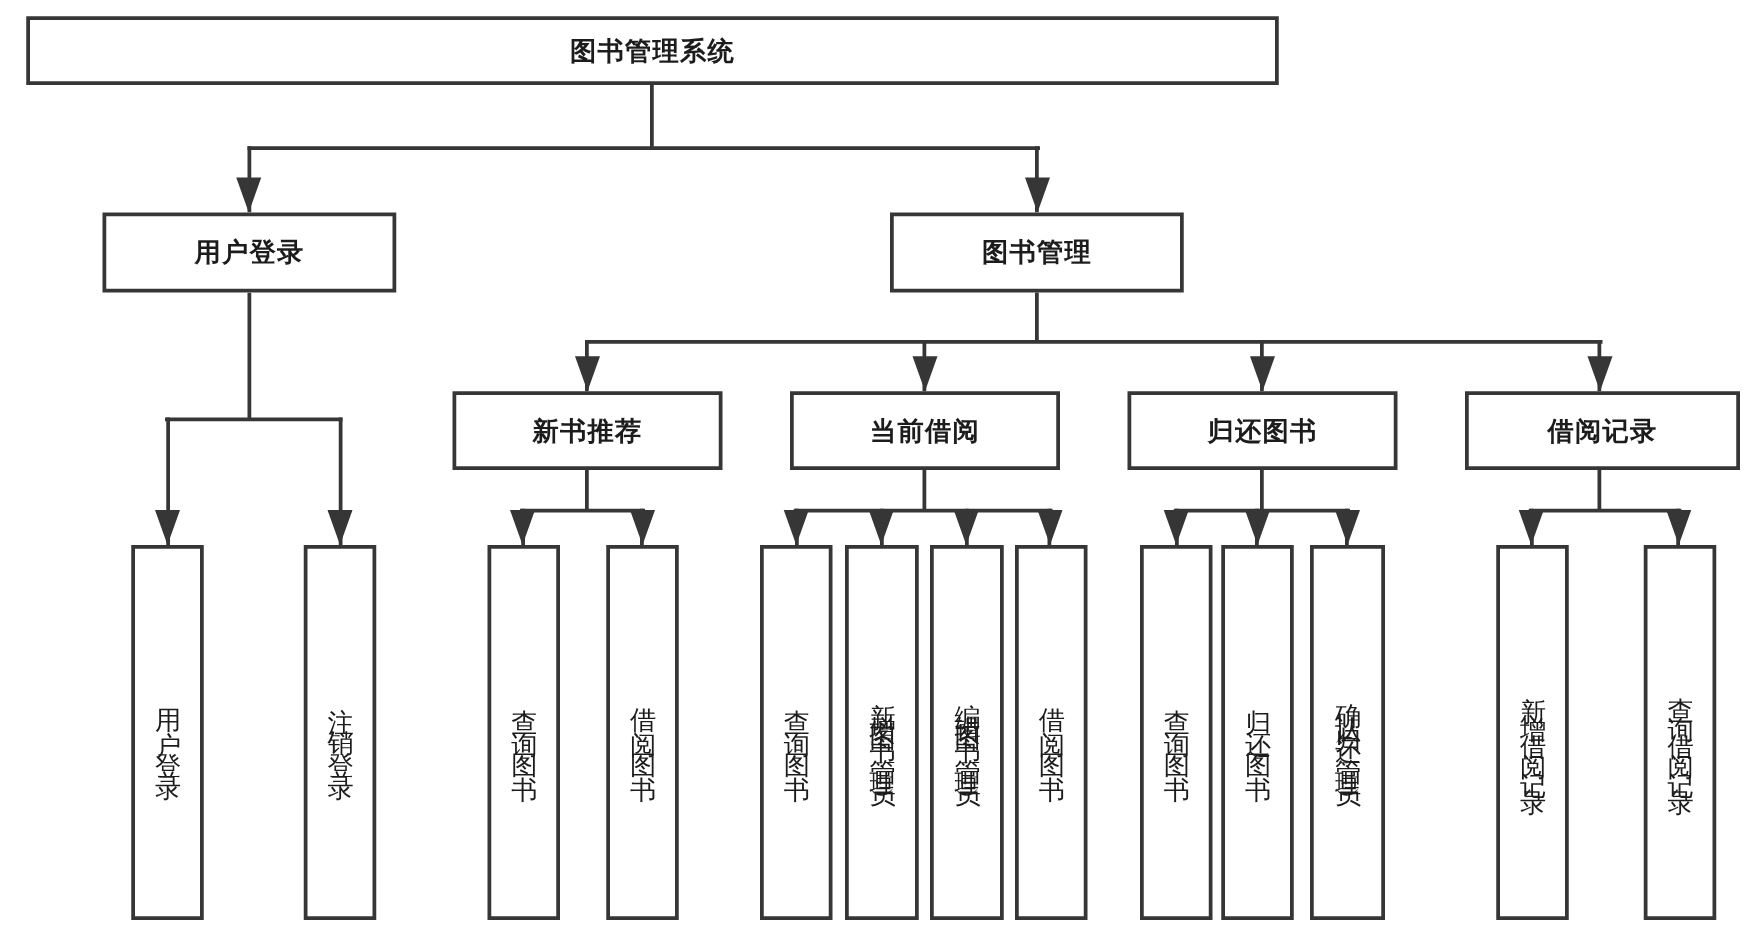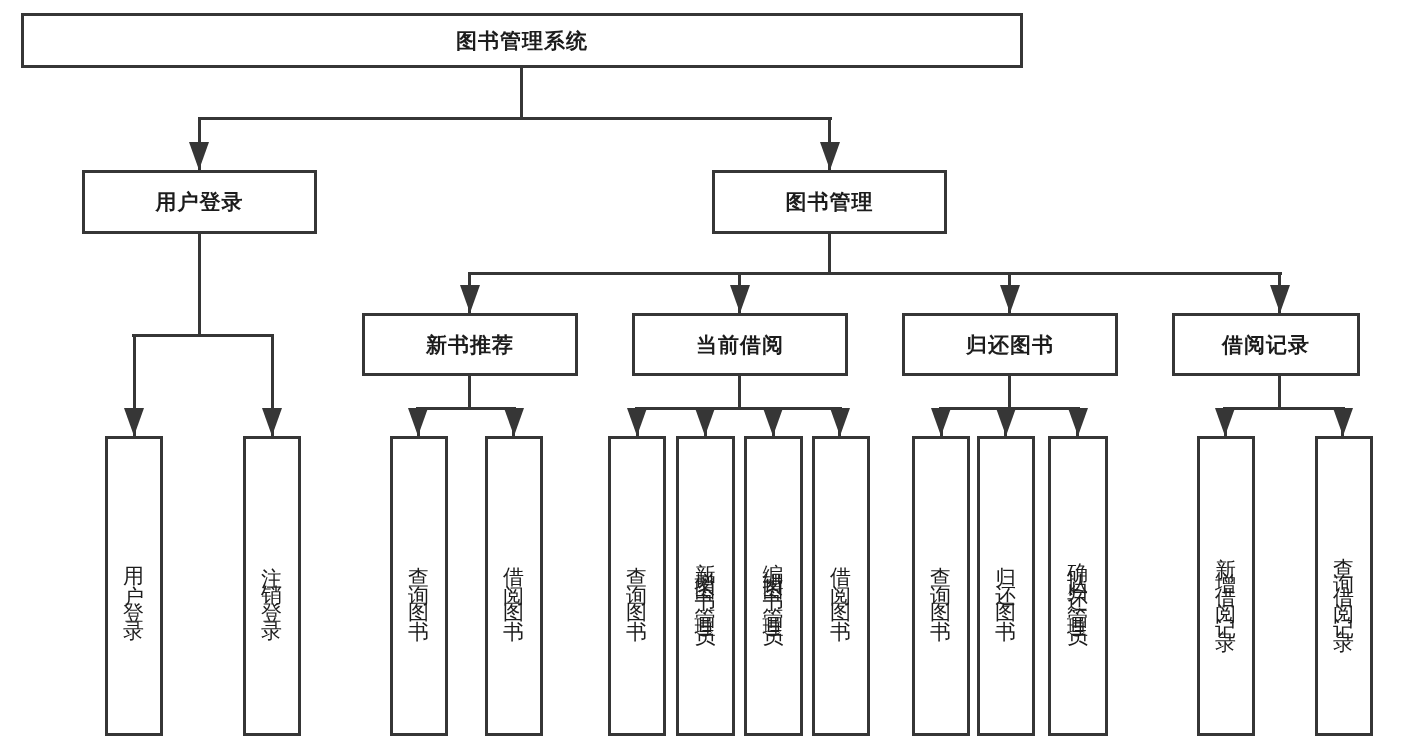--- a/index.html
+++ b/index.html
@@ -111,21 +111,21 @@
 
   <div class="box" style="left:362px;top:313px;width:216px;height:63px">
     <span class="hlabel">新书推荐</span>
   </div>
   <div class="box" style="left:632px;top:313px;width:216px;height:63px">
     <span class="hlabel">当前借阅</span>
   </div>
   <div class="box" style="left:902px;top:313px;width:216px;height:63px">
     <span class="hlabel">归还图书</span>
   </div>
-  <div class="box" style="left:1172px;top:313px;width:188px;height:63px">
+  <div class="box" style="left:1172px;top:313px;width:220px;height:63px">
     <span class="hlabel">借阅记录</span>
   </div>
 
   <div class="box" style="left:105px;top:436px;width:58px;height:300px">
     <span class="vlabel ls4">用户登录</span>
   </div>
   <div class="box" style="left:243px;top:436px;width:58px;height:300px">
     <span class="vlabel ls4">注销登录</span>
   </div>
 

